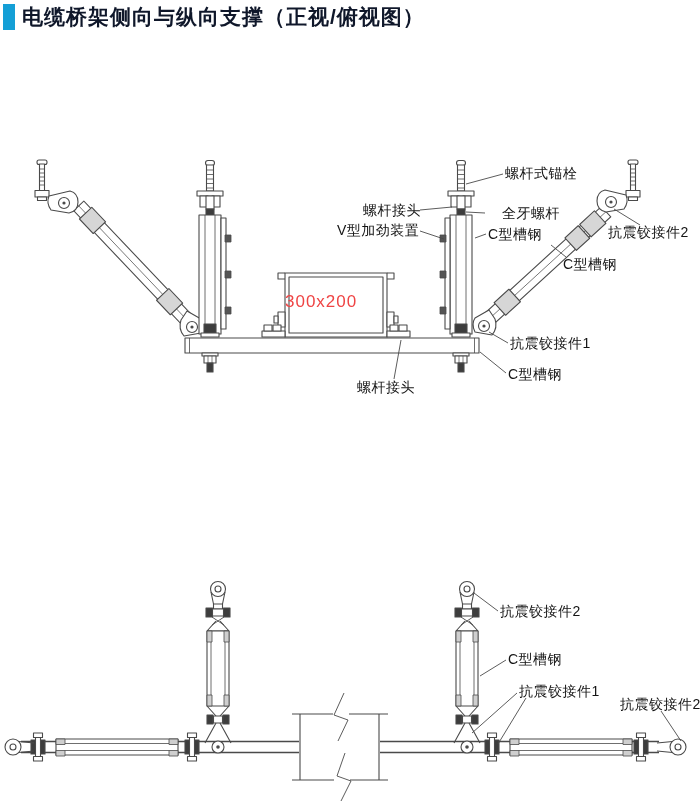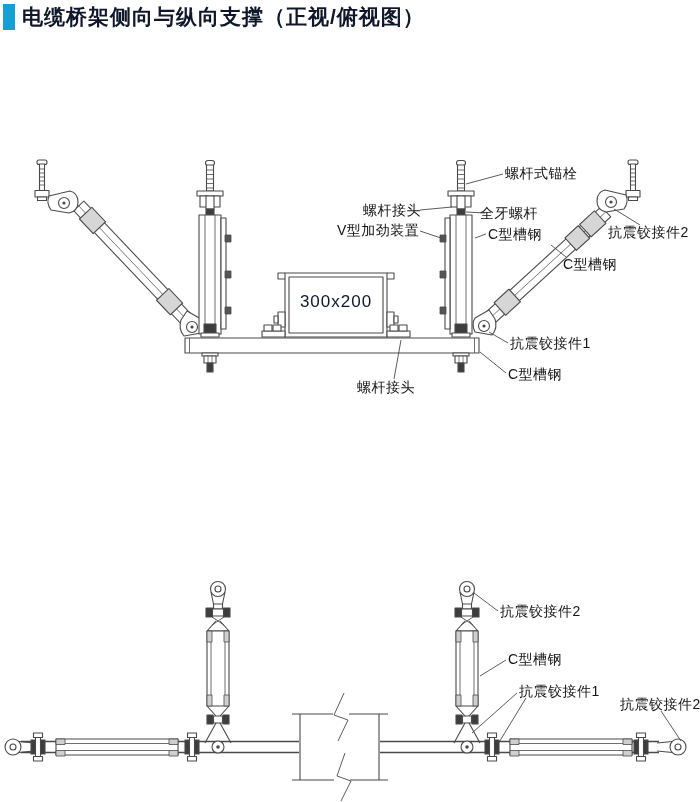--- a/index.html
+++ b/index.html
@@ -4,22 +4,22 @@
 <style>
   html,body{margin:0;padding:0;background:#fff;}
   .page{position:relative;width:700px;height:802px;background:#ffffff;overflow:hidden;
         font-family:"Liberation Sans","DejaVu Sans",sans-serif;}
   .title{position:absolute;left:3px;top:3px;display:flex;align-items:center;gap:7px;}
   .title-bullet{width:12px;height:26px;background:#149fd6;flex:0 0 auto;}
   .title h1{margin:0;font-size:21px;font-weight:bold;color:#0f172a;letter-spacing:1px;white-space:nowrap;}
   .canvas{position:absolute;left:0;top:0;width:700px;height:802px;}
   .lbl{position:absolute;font-size:14px;font-weight:normal;color:#141414;
        white-space:nowrap;line-height:1.1;letter-spacing:0.5px;}
-  .size-lbl{position:absolute;left:285px;top:292px;width:102px;text-align:center;
-            font-size:17px;font-weight:400;color:#0f172a;letter-spacing:1px;}
+  .size-lbl{position:absolute;left:285px;top:292px;width:102px;
+            font-size:17px;font-weight:400;color:#ef4444;letter-spacing:1px;}
 </style>
 </head>
 <body>
 
 <div class="page">
 
   <div class="title">
     <span class="title-bullet"></span>
     <h1>电缆桥架侧向与纵向支撑（正视/俯视图）</h1>
   </div>
@@ -220,21 +220,21 @@
         <line x1="526" y1="698" x2="498" y2="744"></line>
         <line x1="661" y1="711" x2="681" y2="741"></line>
       </g>
     </g>
   </svg>
 
   <div class="size-lbl">300x200</div>
 
   <div class="lbl" style="left:505px;top:166px">螺杆式锚栓</div>
   <div class="lbl" style="left:363px;top:203px">螺杆接头</div>
-  <div class="lbl" style="left:480px;top:206px">全牙螺杆</div>
+  <div class="lbl" style="left:502px;top:206px">全牙螺杆</div>
   <div class="lbl" style="left:337px;top:223px">V型加劲装置</div>
   <div class="lbl" style="left:488px;top:227px">C型槽钢</div>
   <div class="lbl" style="left:608px;top:225px">抗震铰接件2</div>
   <div class="lbl" style="left:563px;top:257px">C型槽钢</div>
   <div class="lbl" style="left:510px;top:336px">抗震铰接件1</div>
   <div class="lbl" style="left:508px;top:367px">C型槽钢</div>
   <div class="lbl" style="left:357px;top:380px">螺杆接头</div>
 
   <div class="lbl" style="left:500px;top:604px">抗震铰接件2</div>
   <div class="lbl" style="left:508px;top:652px">C型槽钢</div>

